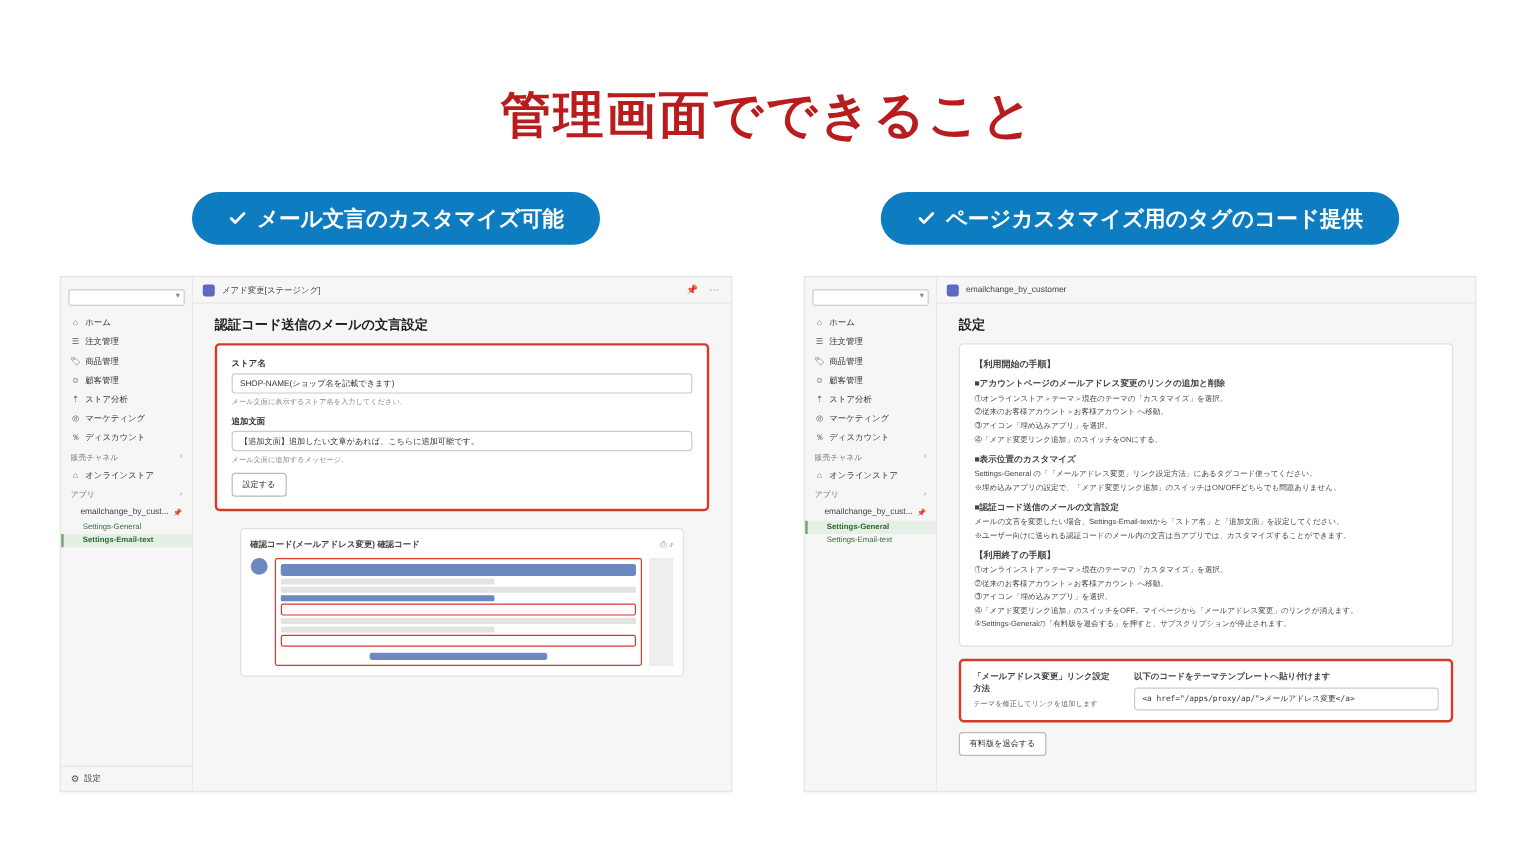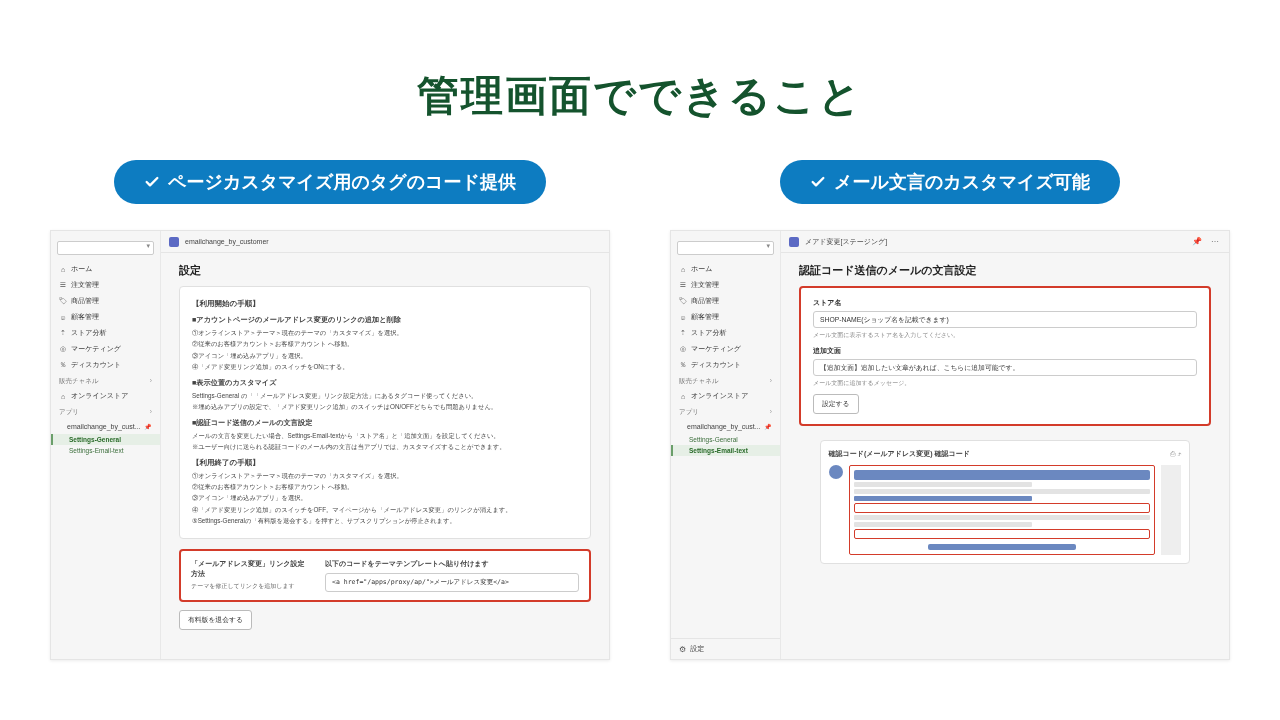--- a/index.html
+++ b/index.html
@@ -6,21 +6,21 @@
   body {
     width: 1280px; height: 720px;
     background: #fff;
     font-family: "Hiragino Sans", "Meiryo", sans-serif;
     overflow: hidden;
     position: relative;
   }
   .page-title {
     text-align: center;
     font-size: 42px;
-    color: #14532d;
+    color: #b91c1c;
     font-weight: 700;
     margin-top: 68px;
     letter-spacing: 2px;
   }
   .columns {
     display: flex;
     justify-content: center;
     gap: 60px;
     margin-top: 36px;
     padding: 0 40px;
@@ -170,20 +170,142 @@
   .mail-boxline { border:1px solid #d33b2a; border-radius:2px; height:10px;}
   .mail-foot { background:#6b88c0; height:6px; width:50%; align-self:center; border-radius:2px; margin-top:3px;}
   .side-gray { width:20px; background:#eee; }
 </style>
 </head>
 <body>
 
 <h1 class="page-title">管理画面でできること</h1>
 
 <div class="columns">
+
+  <div class="col">
+    <div class="pill">
+      <span class="check-icon">
+        <svg viewBox="0 0 24 24" fill="none" stroke="#fff" stroke-width="3.5" stroke-linecap="round" stroke-linejoin="round">
+            <polyline points="4 12 9 17 20 6"></polyline>
+          </svg>
+      </span>
+      <span>メール文言のカスタマイズ可能</span>
+    </div>
+
+    <div class="shot">
+
+      <div class="sidebar">
+        <div class="store-select"></div>
+        <div class="nav-item">
+            <span class="ico">⌂</span>
+            <span>ホーム</span>
+          </div>
+        <div class="nav-item">
+            <span class="ico">☰</span>
+            <span>注文管理</span>
+          </div>
+        <div class="nav-item">
+            <span class="ico">🏷</span>
+            <span>商品管理</span>
+          </div>
+        <div class="nav-item">
+            <span class="ico">☺</span>
+            <span>顧客管理</span>
+          </div>
+        <div class="nav-item">
+            <span class="ico">⇡</span>
+            <span>ストア分析</span>
+          </div>
+        <div class="nav-item">
+            <span class="ico">◎</span>
+            <span>マーケティング</span>
+          </div>
+        <div class="nav-item">
+            <span class="ico">％</span>
+            <span>ディスカウント</span>
+          </div>
+        <div class="nav-section">
+            <span>販売チャネル</span>
+            <span class="chev">›</span>
+          </div>
+        <div class="nav-item">
+            <span class="ico">⌂</span>
+            <span>オンラインストア</span>
+          </div>
+        <div class="nav-section">
+            <span>アプリ</span>
+            <span class="chev">›</span>
+          </div>
+        <div class="app-item">
+            <span class="app-ico"></span>
+            <span>emailchange_by_cust...</span>
+            <span class="app-pin">📌</span>
+          </div>
+        <div class="subnav">Settings-General</div>
+        <div class="subnav active">Settings-Email-text</div>
+        <div class="grow"></div>
+        <div class="footer-nav">
+            <span class="gear">⚙</span>
+            <span>設定</span>
+          </div>
+      </div>
+
+      <div class="main">
+        <div class="topbar">
+          <span class="app-badge"></span>
+          <span>メアド変更[ステージング]</span>
+          <span class="grow"></span>
+          <span class="iconbtn">📌</span>
+          <span class="iconbtn">⋯</span>
+        </div>
+        <div class="content">
+          <div class="h1">認証コード送信のメールの文言設定</div>
+
+          <div class="form-block">
+            <div class="label">ストア名</div>
+            <input class="input" value="SHOP-NAME(ショップ名を記載できます)" style="">
+            <div class="hint">メール文面に表示するストア名を入力してください。</div>
+
+            <div class="label">追加文面</div>
+            <input class="input" value="【追加文面】追加したい文章があれば、こちらに追加可能です。" style="">
+            <div class="hint">メール文面に追加するメッセージ。</div>
+
+            <div class="save-row">
+              <span class="btn">設定する</span>
+            </div>
+          </div>
+
+          <div class="preview-panel">
+            <div class="preview-header">
+              <span class="ttl">確認コード(メールアドレス変更) 確認コード</span>
+              <span class="micon">⎙ ⤴</span>
+            </div>
+            <div class="preview-body">
+              <div style="display:flex;flex-direction:column;gap:3px">
+                <span class="avatar"></span>
+              </div>
+              <div class="mailbox">
+                <div class="mail-banner"></div>
+                <div class="mail-line short"></div>
+                <div class="mail-line"></div>
+                <div class="mail-line short blue"></div>
+                <div class="mail-boxline"></div>
+                <div class="mail-line"></div>
+                <div class="mail-line short"></div>
+                <div class="mail-boxline"></div>
+                <div class="mail-foot"></div>
+              </div>
+              <div class="side-gray"></div>
+            </div>
+          </div>
+
+        </div>
+      </div>
+    </div>
+  </div>
 
   <div class="col">
     <div class="pill">
       <span class="check-icon">
         <svg viewBox="0 0 24 24" fill="none" stroke="#fff" stroke-width="3.5" stroke-linecap="round" stroke-linejoin="round">
             <polyline points="4 12 9 17 20 6"></polyline>
           </svg>
       </span>
       <span>ページカスタマイズ用のタグのコード提供</span>
     </div>
@@ -277,135 +399,13 @@
             <div class="hilite-right">
               <div class="t">以下のコードをテーマテンプレートへ貼り付けます</div>
               <div class="codebox">&lt;a href="/apps/proxy/ap/"&gt;メールアドレス変更&lt;/a&gt;</div>
             </div>
           </div>
           <span class="btn">有料版を退会する</span>
         </div>
       </div>
     </div>
   </div>
-
-  <div class="col">
-    <div class="pill">
-      <span class="check-icon">
-        <svg viewBox="0 0 24 24" fill="none" stroke="#fff" stroke-width="3.5" stroke-linecap="round" stroke-linejoin="round">
-            <polyline points="4 12 9 17 20 6"></polyline>
-          </svg>
-      </span>
-      <span>メール文言のカスタマイズ可能</span>
-    </div>
-
-    <div class="shot">
-
-      <div class="sidebar">
-        <div class="store-select"></div>
-        <div class="nav-item">
-            <span class="ico">⌂</span>
-            <span>ホーム</span>
-          </div>
-        <div class="nav-item">
-            <span class="ico">☰</span>
-            <span>注文管理</span>
-          </div>
-        <div class="nav-item">
-            <span class="ico">🏷</span>
-            <span>商品管理</span>
-          </div>
-        <div class="nav-item">
-            <span class="ico">☺</span>
-            <span>顧客管理</span>
-          </div>
-        <div class="nav-item">
-            <span class="ico">⇡</span>
-            <span>ストア分析</span>
-          </div>
-        <div class="nav-item">
-            <span class="ico">◎</span>
-            <span>マーケティング</span>
-          </div>
-        <div class="nav-item">
-            <span class="ico">％</span>
-            <span>ディスカウント</span>
-          </div>
-        <div class="nav-section">
-            <span>販売チャネル</span>
-            <span class="chev">›</span>
-          </div>
-        <div class="nav-item">
-            <span class="ico">⌂</span>
-            <span>オンラインストア</span>
-          </div>
-        <div class="nav-section">
-            <span>アプリ</span>
-            <span class="chev">›</span>
-          </div>
-        <div class="app-item">
-            <span class="app-ico"></span>
-            <span>emailchange_by_cust...</span>
-            <span class="app-pin">📌</span>
-          </div>
-        <div class="subnav">Settings-General</div>
-        <div class="subnav active">Settings-Email-text</div>
-        <div class="grow"></div>
-        <div class="footer-nav">
-            <span class="gear">⚙</span>
-            <span>設定</span>
-          </div>
-      </div>
-
-      <div class="main">
-        <div class="topbar">
-          <span class="app-badge"></span>
-          <span>メアド変更[ステージング]</span>
-          <span class="grow"></span>
-          <span class="iconbtn">📌</span>
-          <span class="iconbtn">⋯</span>
-        </div>
-        <div class="content">
-          <div class="h1">認証コード送信のメールの文言設定</div>
-
-          <div class="form-block">
-            <div class="label">ストア名</div>
-            <input class="input" value="SHOP-NAME(ショップ名を記載できます)" style="">
-            <div class="hint">メール文面に表示するストア名を入力してください。</div>
-
-            <div class="label">追加文面</div>
-            <input class="input" value="【追加文面】追加したい文章があれば、こちらに追加可能です。" style="">
-            <div class="hint">メール文面に追加するメッセージ。</div>
-
-            <div class="save-row">
-              <span class="btn">設定する</span>
-            </div>
-          </div>
-
-          <div class="preview-panel">
-            <div class="preview-header">
-              <span class="ttl">確認コード(メールアドレス変更) 確認コード</span>
-              <span class="micon">⎙ ⤴</span>
-            </div>
-            <div class="preview-body">
-              <div style="display:flex;flex-direction:column;gap:3px">
-                <span class="avatar"></span>
-              </div>
-              <div class="mailbox">
-                <div class="mail-banner"></div>
-                <div class="mail-line short"></div>
-                <div class="mail-line"></div>
-                <div class="mail-line short blue"></div>
-                <div class="mail-boxline"></div>
-                <div class="mail-line"></div>
-                <div class="mail-line short"></div>
-                <div class="mail-boxline"></div>
-                <div class="mail-foot"></div>
-              </div>
-              <div class="side-gray"></div>
-            </div>
-          </div>
-
-        </div>
-      </div>
-    </div>
-  </div>
 </div>
 
 </body></html>

